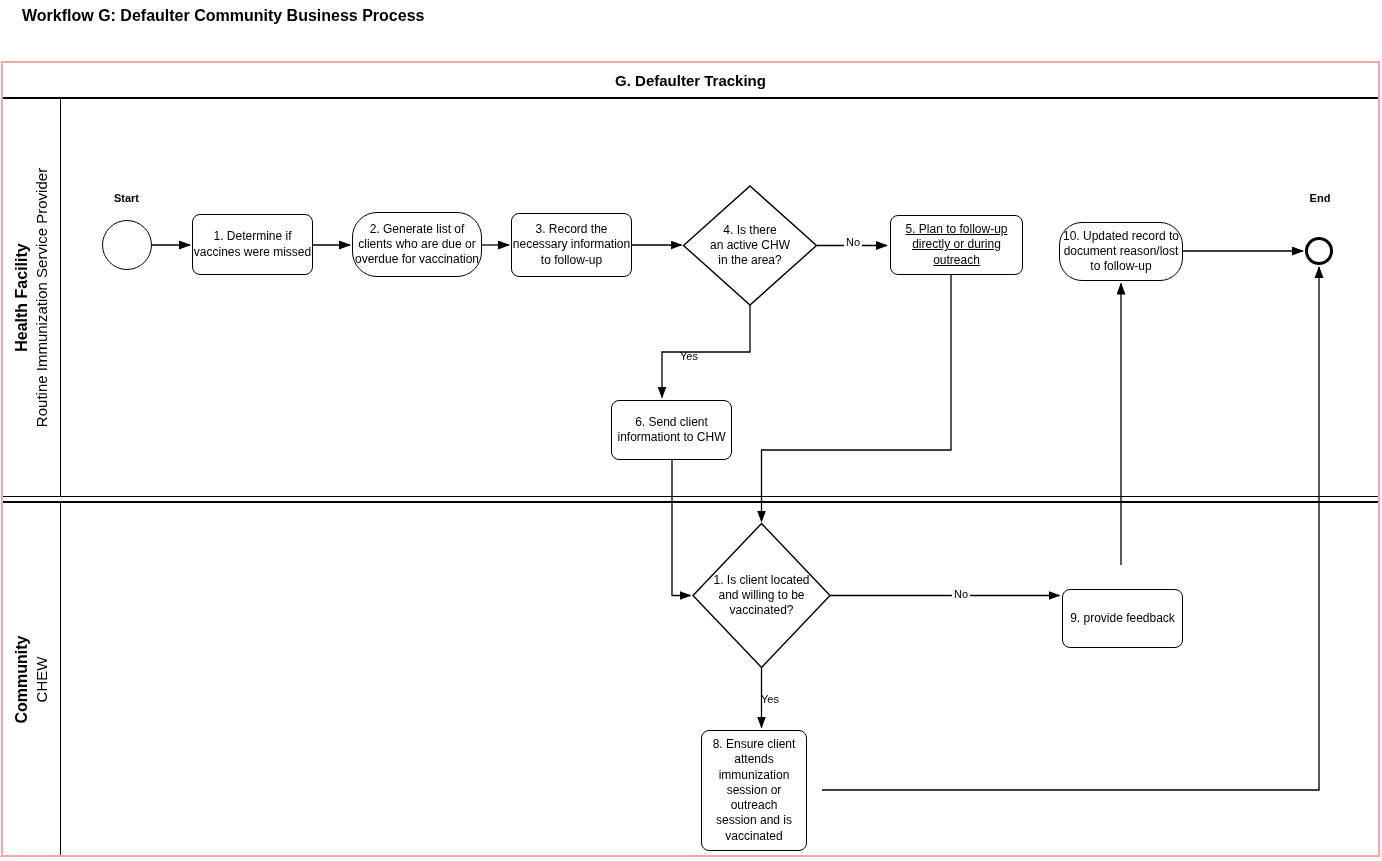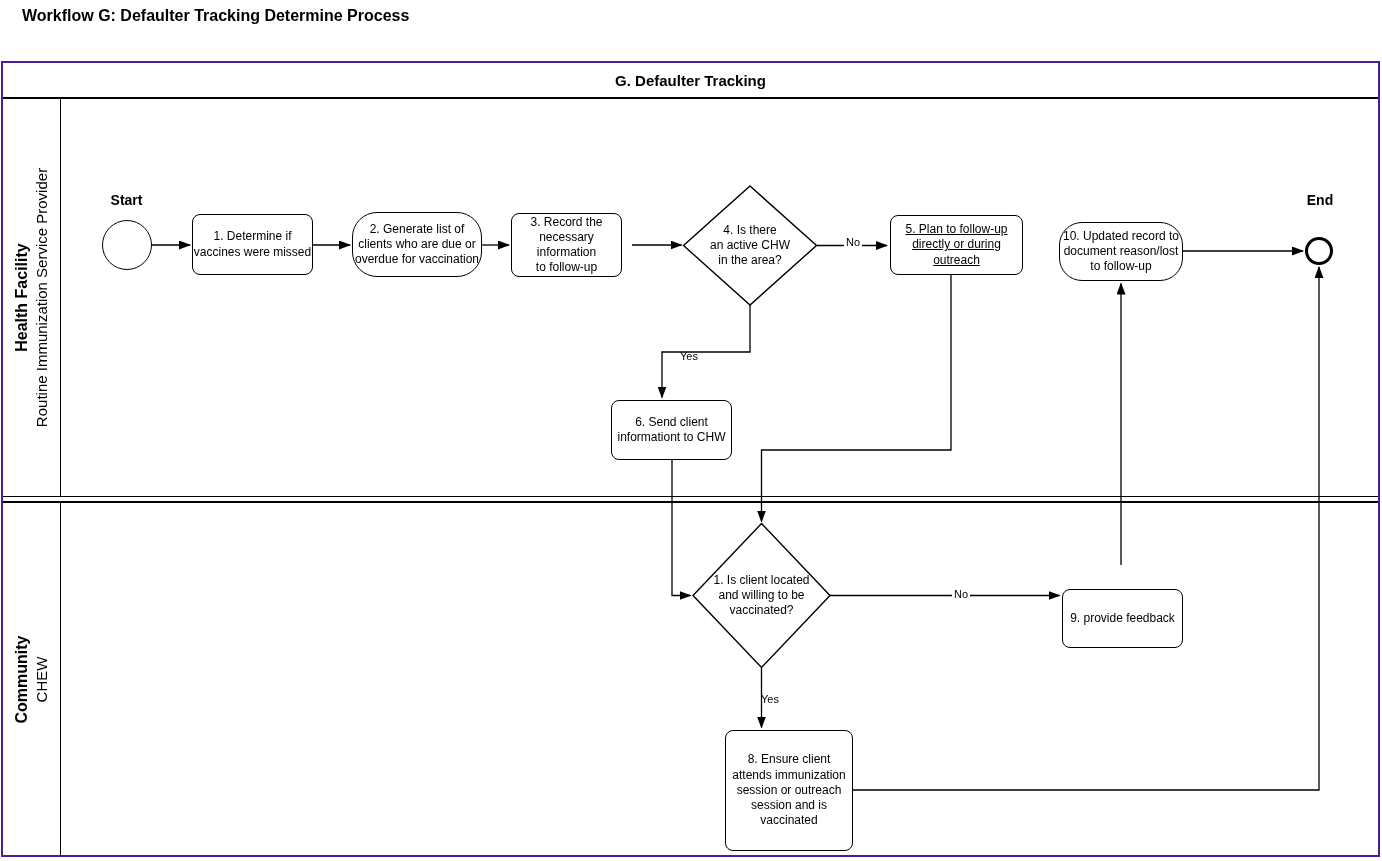--- a/index.html
+++ b/index.html
@@ -9,21 +9,21 @@
   }
   .abs { position:absolute; }
 
   #diagram-title {
     left:22px; top:7px; font-size:16px; font-weight:bold; white-space:nowrap;
   }
 
   
   #pool {
     left:1px; top:61px; width:1375px; height:792px;
-    border:2px solid #4c1d95; background:#fff;
+    border:2px solid #fca5a5; background:#fff;
   }
   #pool-header {
     left:0; top:0; width:100%; height:34px; border-bottom:2px solid #000;
     display:flex; align-items:center; justify-content:center;
     font-size:15px; font-weight:bold;
   }
   .lane { left:0; width:100%; }
   #lane-1 { top:36px; height:396.5px; border-bottom:1.5px solid #000; }
   #lane-2 { top:438px; height:352px; border-top:2px solid #000; }
   .lane-label-col {
@@ -45,36 +45,36 @@
     display:flex; align-items:center; justify-content:center;
     box-sizing:border-box;
   }
   .node-text {
     font-size:12px; line-height:1.27; text-align:center; white-space:pre-line;
   }
   .event-circle { box-sizing:border-box; border-radius:50%; background:#fff; }
   #start-event { left:101.5px; top:220px; width:50px; height:50px; border:1.5px solid #000; }
   #end-event   { left:1305px;  top:237px; width:28px; height:28px; border:3.5px solid #000; }
   .event-label {
-    font-size:14px; font-weight:bold; text-align:center;
+    font-size:11px; font-weight:bold; text-align:center;
     transform:translate(-50%,0); white-space:nowrap;
   }
   .diamond-textbox { display:flex; align-items:center; justify-content:center; pointer-events:none; }
 
   .elabel {
     font-size:11px; transform:translate(-50%,-50%); white-space:nowrap; line-height:13px;
   }
   .elabel.bg { background:#fff; padding:0 2px; }
 </style>
 </head>
 <body>
 
 <div id="stage">
 
-  <div id="diagram-title" class="abs">Workflow G: Defaulter Tracking Determine Process</div>
+  <div id="diagram-title" class="abs">Workflow G: Defaulter Community Business Process</div>
 
   <div id="pool" class="abs">
     <div id="pool-header" class="abs">G. Defaulter Tracking</div>
 
     <div id="lane-1" class="abs lane">
       <div class="abs lane-label-col">
         <div class="lane-label-rot">
           <div class="lane-title">Health Facility</div>
           <div class="lane-subtitle">Routine Immunization Service Provider</div>
         </div>
@@ -123,21 +123,21 @@
 
   <div class="abs task" style="left:192px;  top:214px; width:121px; height:61px;">
       <div class="node-text">1. Determine if
 vaccines were missed</div>
     </div>
   <div class="abs task" style="left:352px;  top:212px; width:130px; height:65px;border-radius:25px;">
       <div class="node-text">2. Generate list of
 clients who are due or
 overdue for vaccination</div>
     </div>
-  <div class="abs task" style="left:511px;  top:213px; width:111px; height:64px;">
+  <div class="abs task" style="left:511px;  top:213px; width:121px; height:64px;">
       <div class="node-text">3. Record the
 necessary information
 to follow-up</div>
     </div>
   <div class="abs task" style="left:890px;  top:215px; width:133px; height:60px;text-decoration:underline;">
       <div class="node-text">5. Plan to follow-up
 directly or during
 outreach</div>
     </div>
   <div class="abs task" style="left:1059px; top:222px; width:124px; height:59px;border-radius:23px;">
@@ -145,21 +145,21 @@
 document reason/lost
 to follow-up</div>
     </div>
   <div class="abs task" style="left:611px;  top:400px; width:121px; height:60px;">
       <div class="node-text">6. Send client
 informationt to CHW</div>
     </div>
   <div class="abs task" style="left:1062px; top:565px; width:121px; height:59px;margin-top:24px;">
       <div class="node-text">9. provide feedback</div>
     </div>
-  <div class="abs task" style="left:701px;  top:730px; width:128px; height:121px;margin-left:24px;">
+  <div class="abs task" style="left:701px;  top:730px; width:106px; height:121px;">
       <div class="node-text">8. Ensure client
 attends immunization
 session or outreach
 session and is
 vaccinated</div>
     </div>
 
   <div class="abs diamond-textbox" style="left:683.5px; top:186px; width:133px; height:119px;">
     <div class="node-text">4. Is there
 an active CHW

